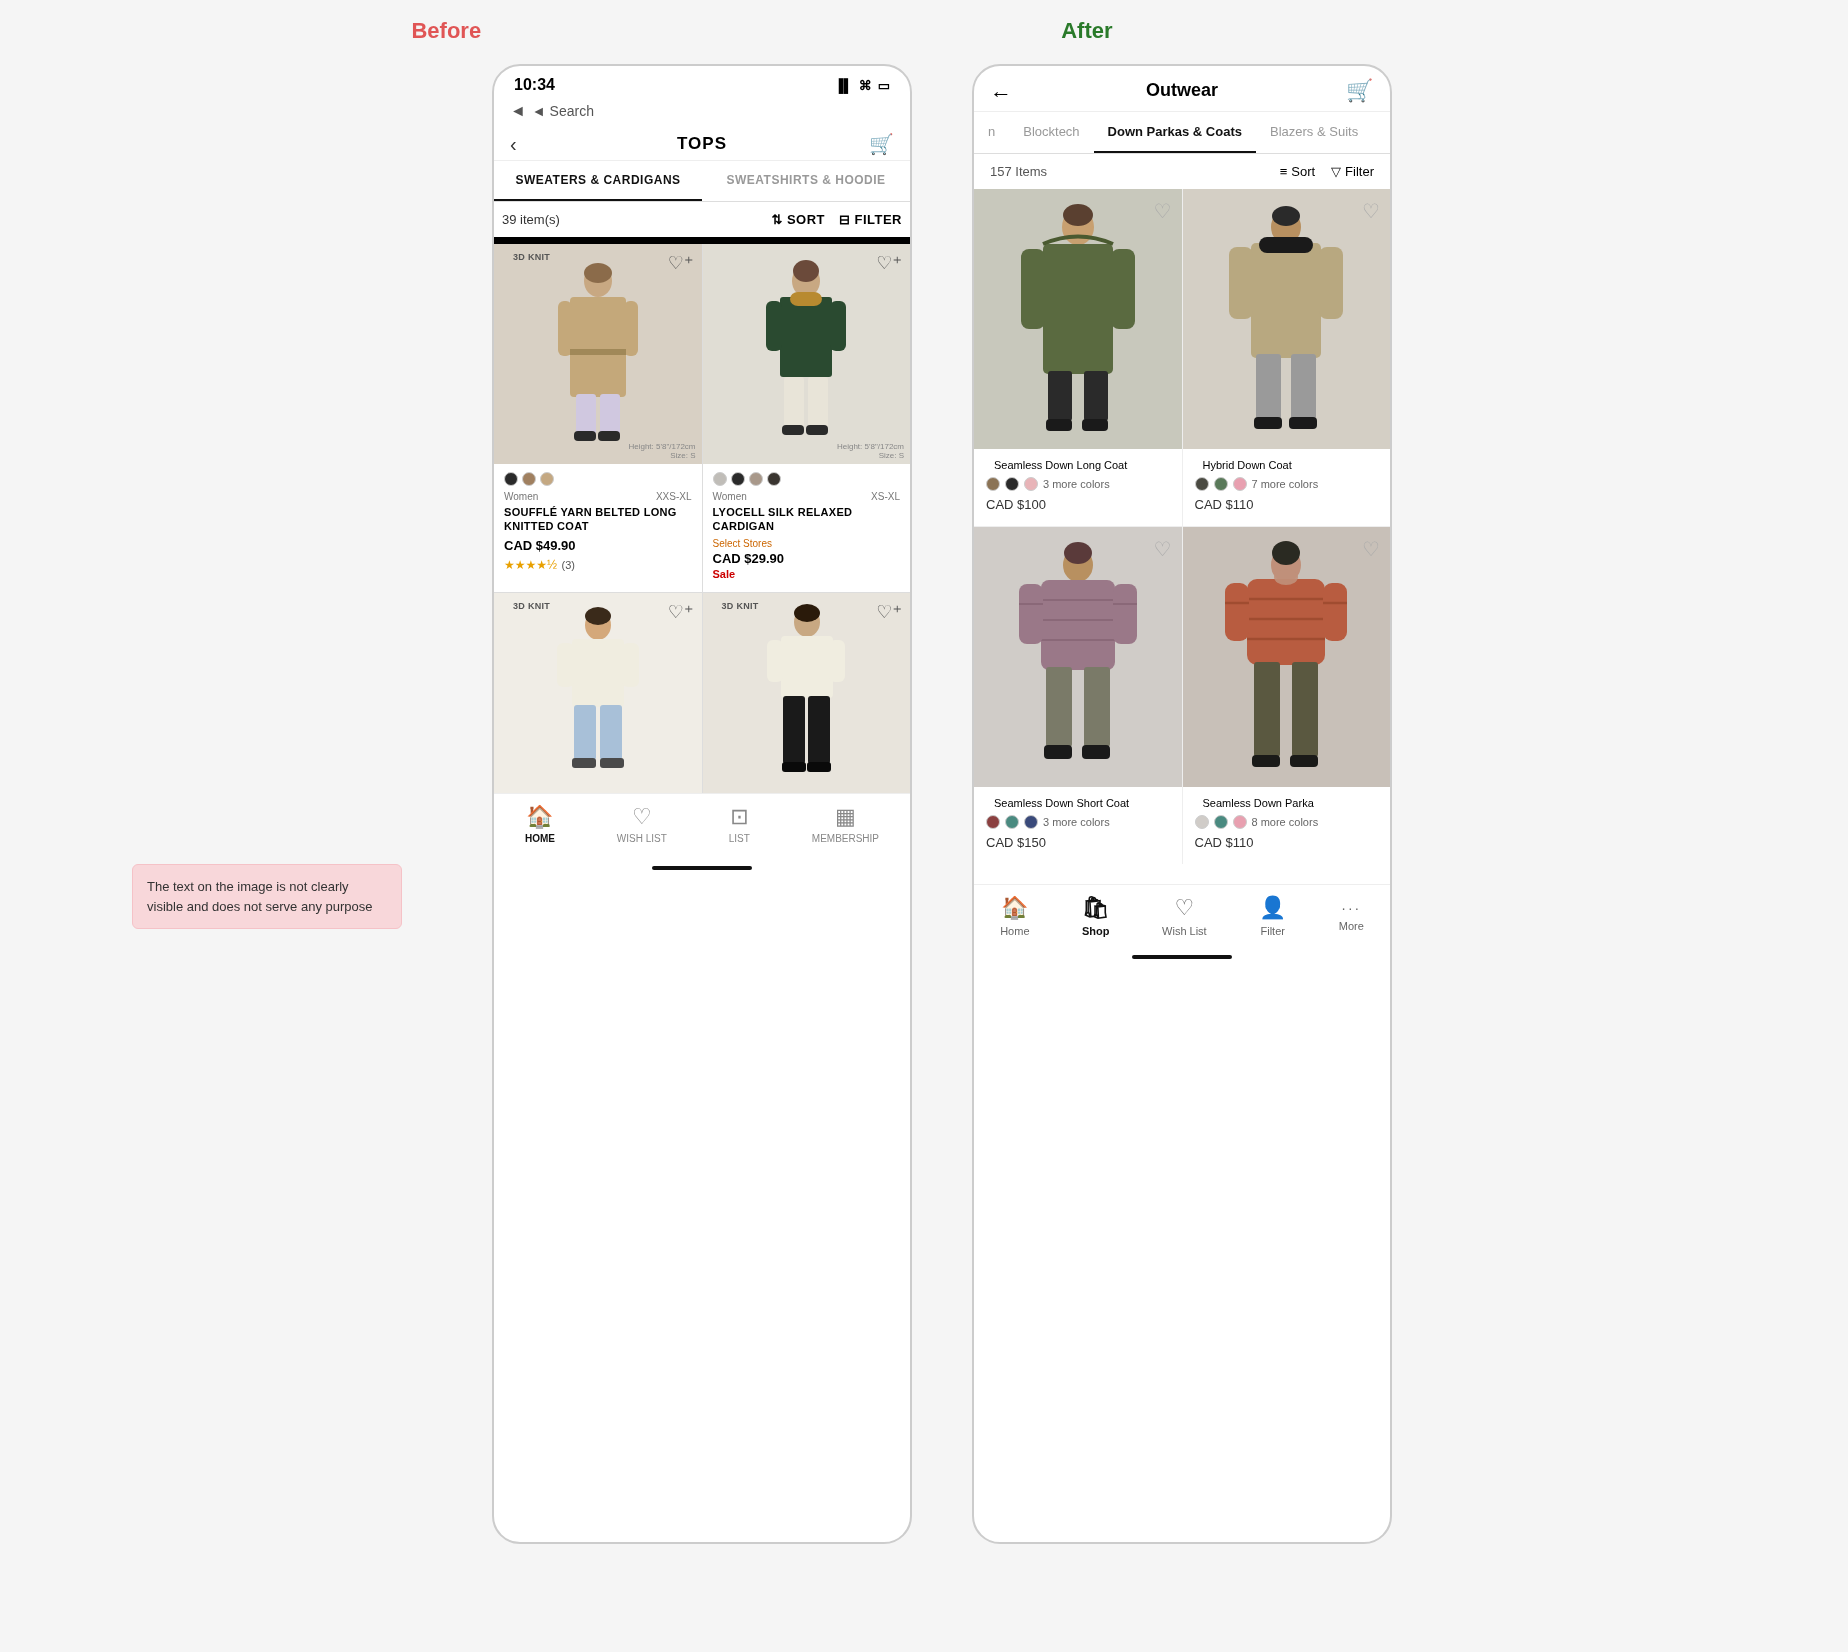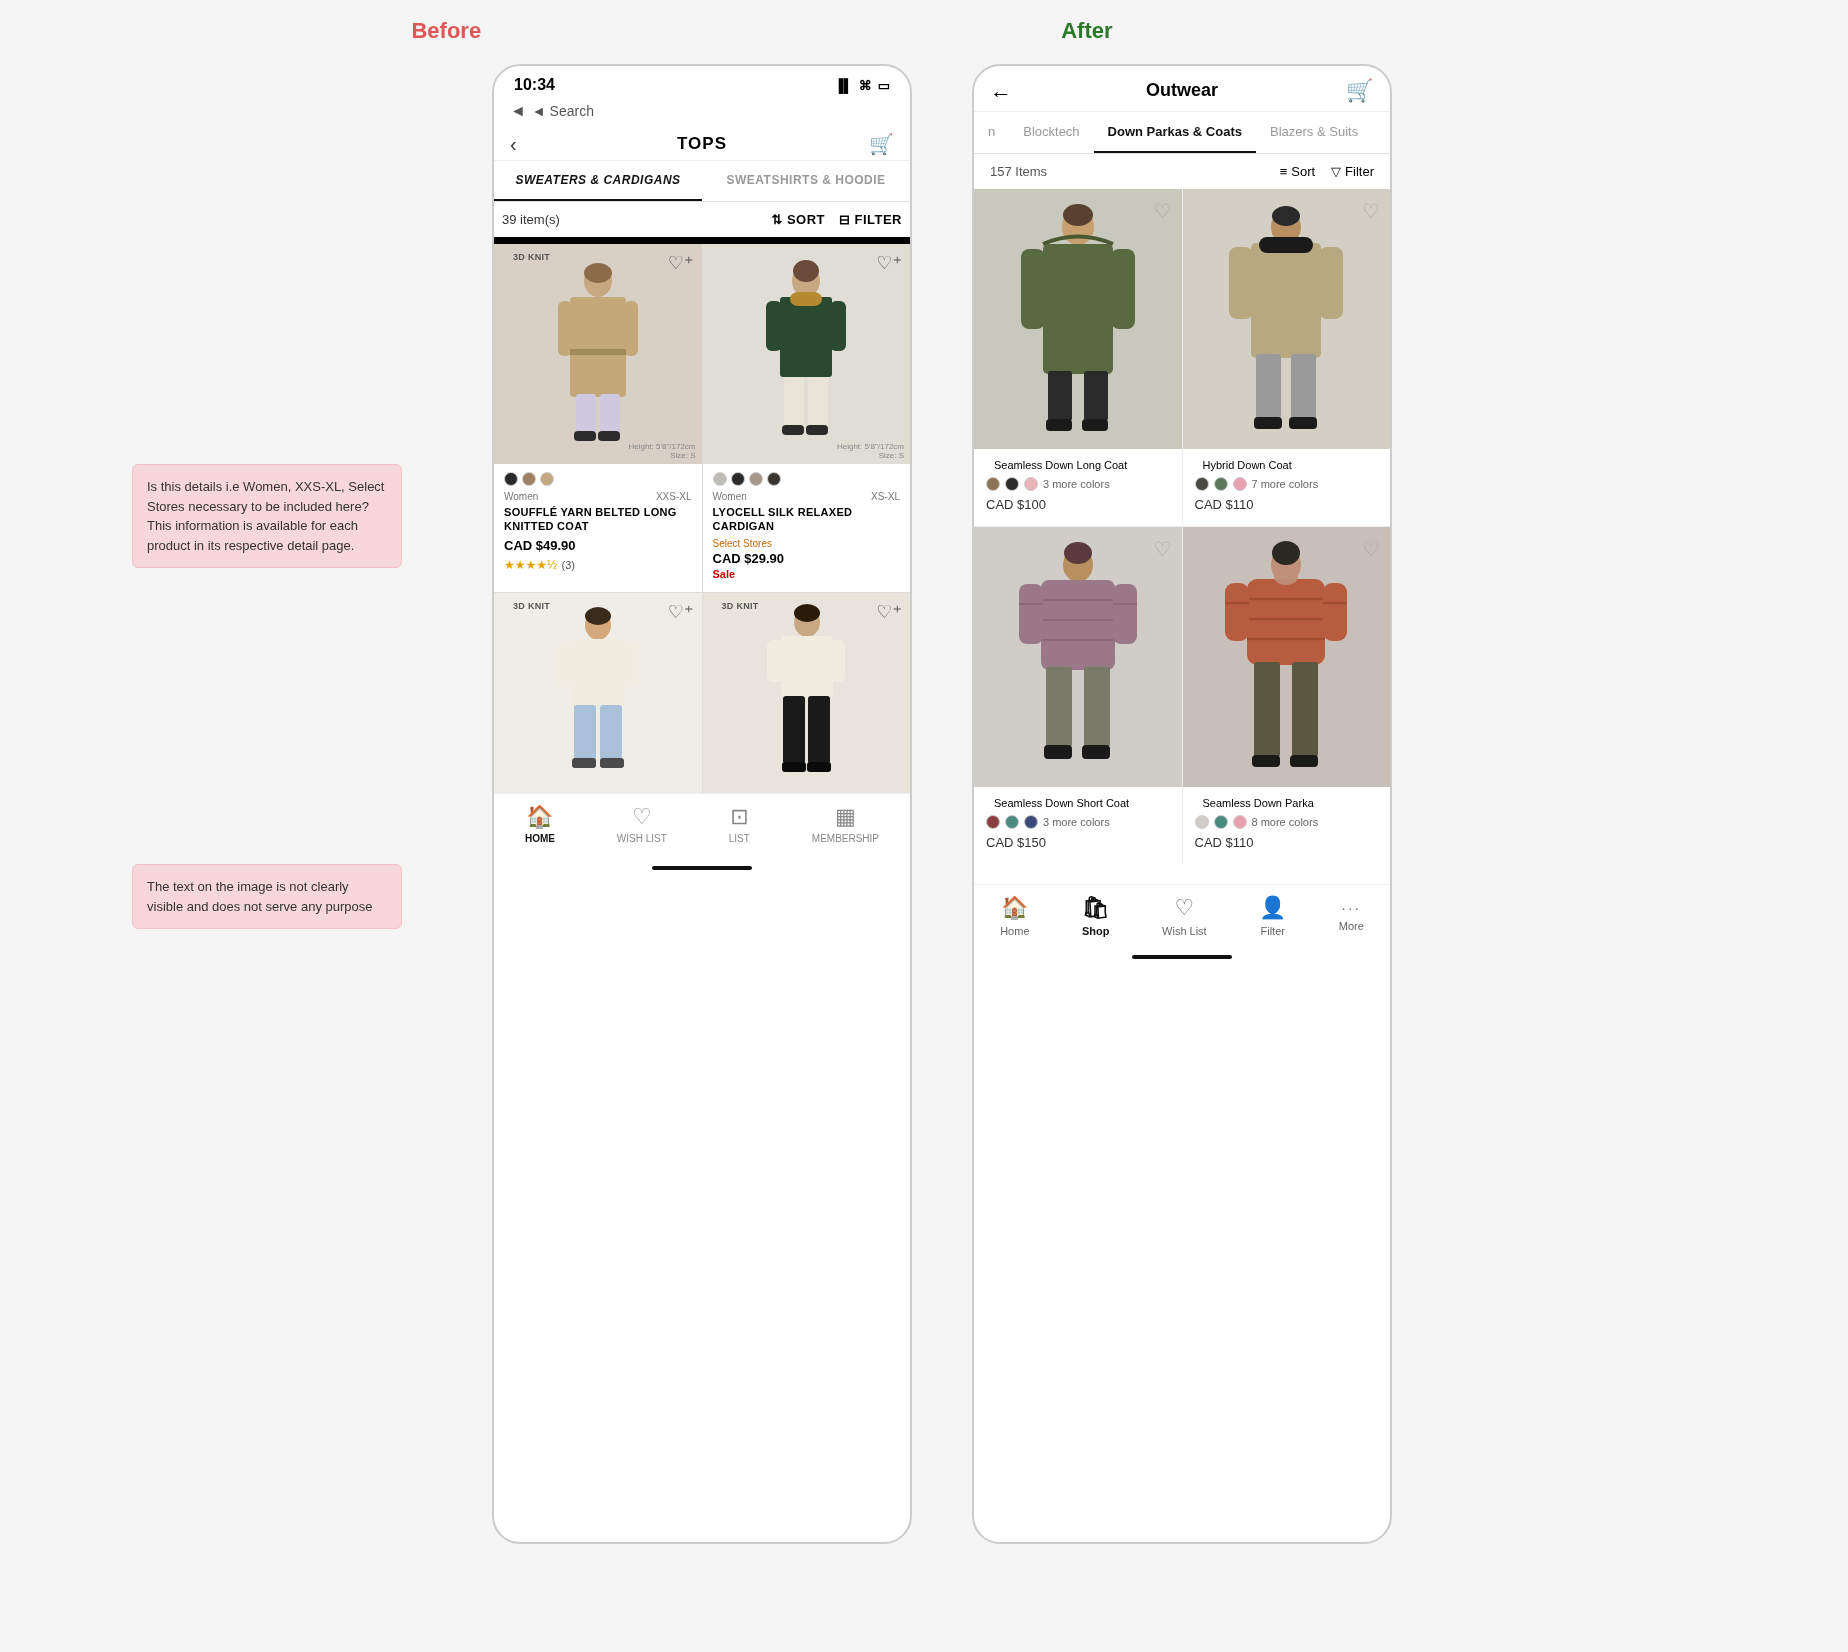--- a/index.html
+++ b/index.html
@@ -114,21 +114,20 @@
       font-weight: 600;
       text-transform: uppercase;
       letter-spacing: 0.5px;
       color: #999;
       cursor: pointer;
       white-space: nowrap;
     }
     .tab-item.active {
       color: #111;
       border-bottom: 2.5px solid #111;
-      font-style: italic;
     }
 
     
     .sort-filter-bar {
       display: flex;
       justify-content: space-between;
       align-items: center;
       padding: 10px 8px;
       border-bottom: 7px solid #000000;
       text-align: right;
@@ -424,23 +423,20 @@
 <div class="page-wrapper">
 
   <div class="section-labels">
     <span class="label-before">Before</span>
     <span class="label-after">After</span>
   </div>
 
   <div class="main-content">
 
     <div style="position: relative; flex-shrink: 0; width: 300px; margin-top: 220px;">
-      <div class="annotation-box" style="top: 180px; left: 0; width: 270px;">
-        <span>Is this details i.e Women, XXS-XL, Select Stores necessary to be included here? This information is available for each product in its respective detail page.</span>
-      </div>
       <div class="annotation-box" style="top: 580px; left: 0; width: 270px;">
         <span>The text on the image is not clearly visible and does not serve any purpose</span>
       </div>
     </div>
 
     <div class="phone-frame before-phone">
 
       <div class="status-bar">
         <span class="time">10:34</span>
         <div class="icons">

